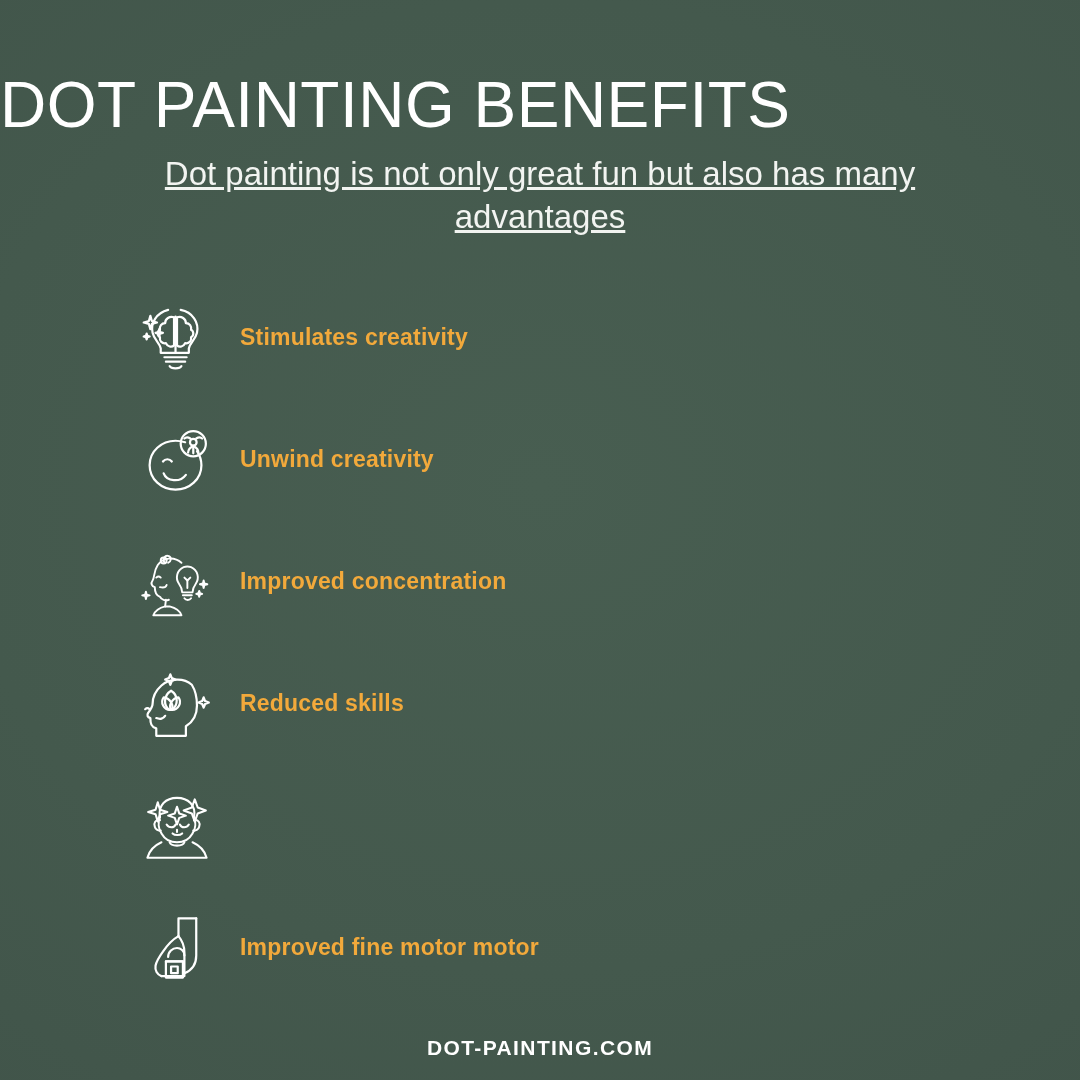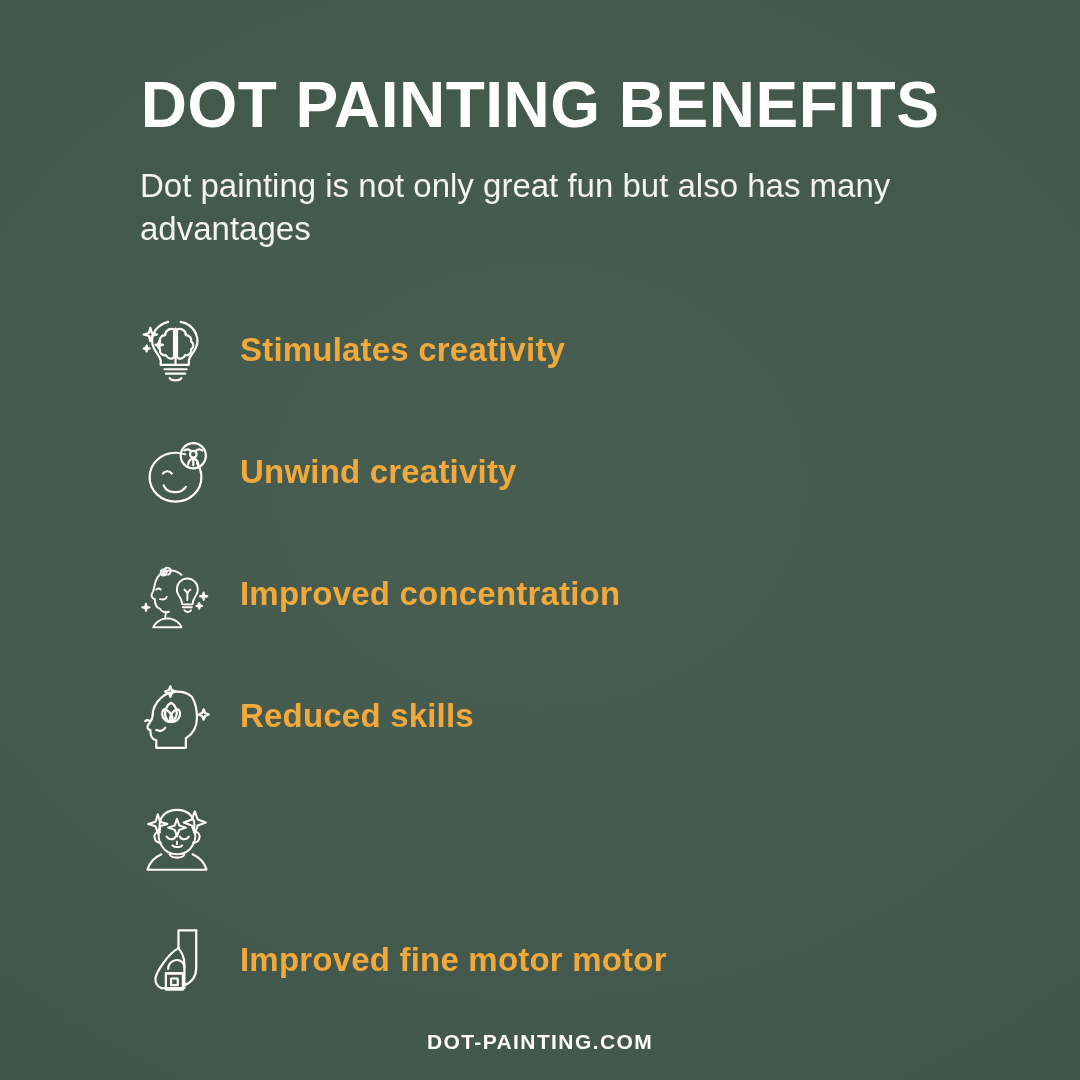--- a/index.html
+++ b/index.html
@@ -16,34 +16,35 @@
     height:1080px;
     background:
       radial-gradient(ellipse 120% 100% at 50% 45%, #485e51 0%, #44594d 45%, #3e5047 100%);
     display:flex;
     flex-direction:column;
     align-items:center;
   }
   .title {
     margin-top:72px;
     font-size:64px;
-    font-weight:bold;
+    font-weight:normal;
     letter-spacing:0.5px;
     color:#ffffff;
-    text-align:center;
     line-height:1.05;
     width:100%;
   }
   .subtitle {
-    margin-top:26px;
+    margin-top:14px;
     font-size:33px;
     font-weight:400;
     color:#f2f4f1;
+    text-align:center;
     line-height:1.3;
     width:800px;
+    text-decoration:underline;
   }
   .benefits {
     margin-top:38px;
     width:1080px;
     padding-left:138px;
     display:flex;
     flex-direction:column;
   }
   .benefit-row {
     display:flex;
@@ -54,29 +55,29 @@
     width:78px;
     min-width:78px;
     height:78px;
     display:flex;
     align-items:center;
     justify-content:center;
     margin-right:24px;
   }
   .benefit-icon svg { width:74px; height:74px; display:block; }
   .benefit-label {
-    font-size:33px;
+    font-size:23px;
     font-weight:bold;
     color:#f2a93b;
     letter-spacing:0.2px;
     white-space:nowrap;
   }
   .footer {
     position:absolute;
-    bottom:26px;
+    bottom:20px;
     left:0;
     width:100%;
     text-align:center;
     font-size:21px;
     font-weight:bold;
     letter-spacing:1.4px;
     color:#ffffff;
   }
 </style>
 </head>

